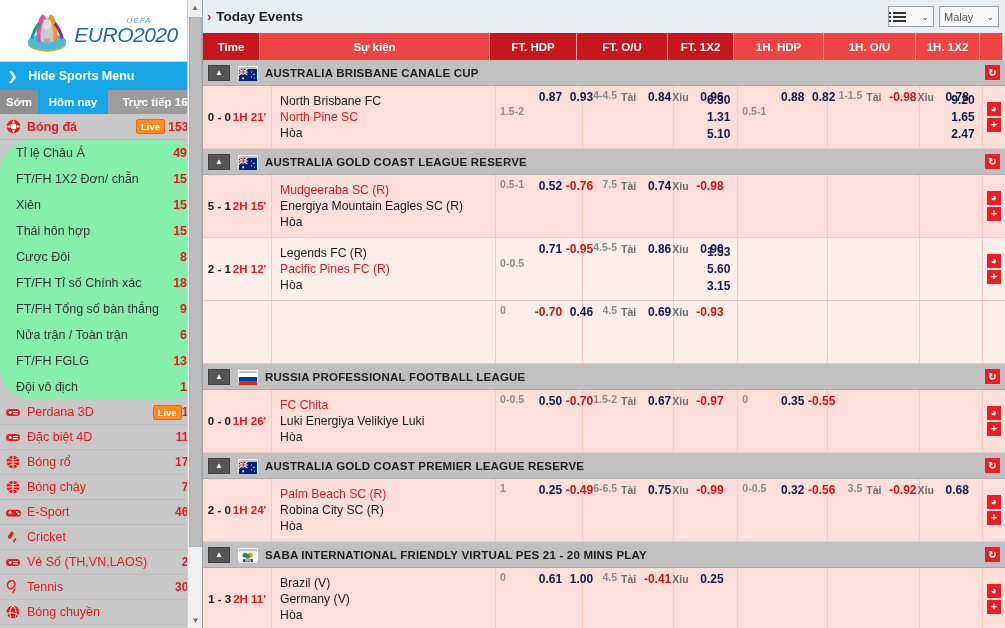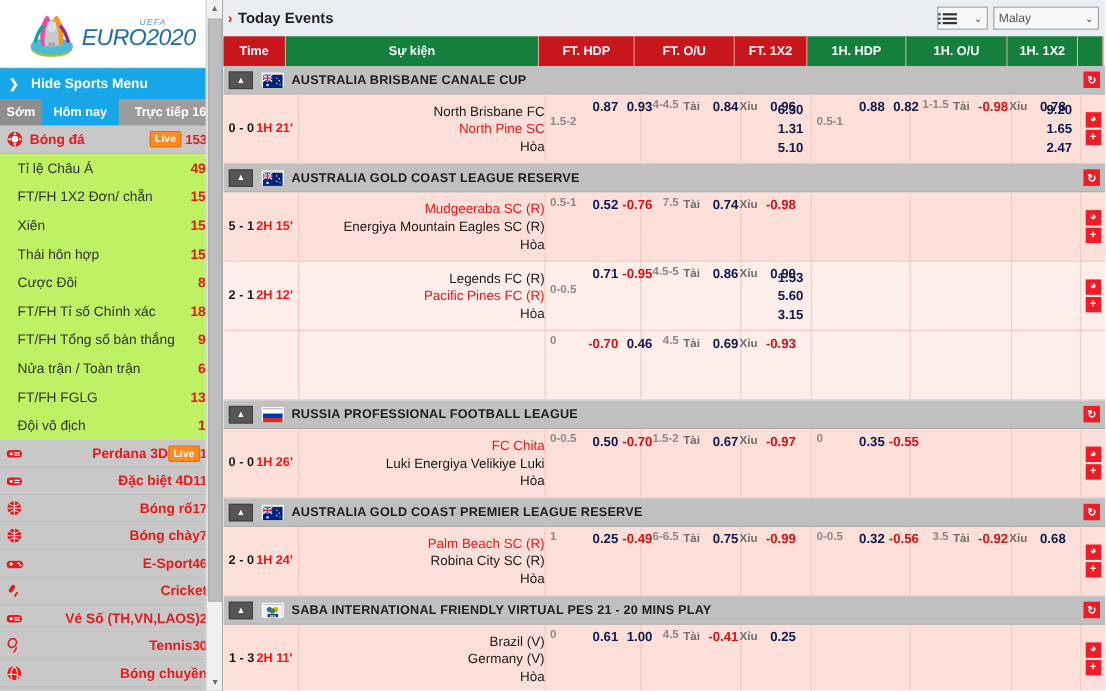--- a/index.html
+++ b/index.html
@@ -73,36 +73,36 @@
   .sport-head .s-name {
     flex: 1; color: #e8191b; font-size: 12.5px; font-weight: bold;
   }
   .live-badge {
     background: #ff8a1f; color: #fff; font-size: 9.5px; font-weight: bold;
     padding: 1px 4px; border-radius: 2px; margin-right: 0;
     border: 1px solid #e07000;
   }
   .sport-head .s-cnt { color: #e8191b; font-size: 12px; font-weight: bold; min-width: 30px; text-align: right; }
 
-  .submenu { background: #bef264; }
+  .submenu { background: #86efac; border-radius: 32px; }
   .sub-item {
     height: 26px; display: flex; align-items: center;
     padding: 0 8px 0 16px; font-size: 12.5px; color: #333;
     cursor: pointer;
   }
   .sub-item .lbl { flex: 1; }
   .sub-item .cnt { color: #e8191b; font-weight: bold; }
 
   .sport-row {
     height: 25px; display: flex; align-items: center;
     padding: 0 7px 0 6px; background: #c8c8c8; cursor: pointer;
     border-bottom: 1px solid #bdbdbd;
   }
   .sport-row .s-ico { width: 16px; margin-right: 5px; display:flex; align-items:center; }
-  .sport-row .s-name { flex: 1; color: #e8191b; font-size: 12.5px; font-weight: bold; text-align: right; }
+  .sport-row .s-name { flex: 1; color: #e8191b; font-size: 12.5px; font-weight: normal; }
   .sport-row .s-cnt { color: #e8191b; font-size: 12px; font-weight: bold; }
 
   .sb-vscroll {
     position: absolute; top: 0; right: 0; width: 15px; height: 628px;
     background: #f0f0f0; border-left: 1px solid #d0d0d0;
   }
   .sb-arrow { height: 15px; display:flex; align-items:center; justify-content:center; font-size:8px; color:#707070; }
   .sb-thumb {
     position: absolute; left: 1px; width: 13px; top: 17px; height: 530px;
     background: #bdbdbd; border: 1px solid #b0b0b0;
@@ -119,21 +119,21 @@
     padding: 0 6px 0 4px; background: #e9eef2;
   }
   .topbar .chev { color:#e8191b; font-size:13px; font-weight:bold; margin-right:5px;}
   .topbar .ttl { font-size: 13.5px; font-weight: bold; color: #222; flex: 1; }
   .sel {
     height: 21px; border: 1px solid #9aa0a6; background: #f7f7f7;
     display: flex; align-items: center; justify-content: space-between;
     font-size: 11px; color: #555; padding: 0 4px; cursor: pointer;
   }
   .sel.view { width: 46px; margin-right: 5px; }
-  .sel.lang { width: 96px; }
+  .sel.lang { width: 60px; }
   .sel .caret { font-size: 9px; color: #444; }
   .list-glyph { display:flex; flex-direction:column; gap:2px; }
   .list-glyph i { display:block; width:13px; height:2px; background:#333; position:relative; }
   .list-glyph i:before { content:''; position:absolute; left:-4px; top:0; width:2px; height:2px; background:#333; }
 
   
   .thead { display: flex; height: 27px; }
   .th {
     color: #fff; font-size: 11.5px; font-weight: bold;
     display: flex; align-items: center; justify-content: center;
@@ -142,21 +142,21 @@
   .c-time { width: 57px; }
   .c-event { width: 230px; }
   .c-fthdp { width: 87px; }
   .c-ftou  { width: 91px; }
   .c-ft1x2 { width: 66px; }
   .c-1hhdp { width: 90px; }
   .c-1hou  { width: 92px; }
   .c-1h1x2 { width: 64px; }
   .c-act   { width: 23px; }
   .th.dark { background: #c8171c; }
-  .th.bright { background: #15803d; }
+  .th.bright { background: #ef4444; }
 
   .tbody { height: 568px; overflow: hidden; background: #fff; }
 
   .league {
     height: 26px; display: flex; align-items: center;
     background: #c0c0c0; border-bottom: 1px solid #aaa;
     padding-left: 5px;
   }
   .collapse-btn {
     width: 22px; height: 16px; background: #555;
@@ -177,21 +177,21 @@
   .match.lt { background: #fdeeea; }
 
   .cell { border-right: 1px solid #f3c9c2; padding: 3px 0; }
   .cell.time {
     width: 71px; display: flex; flex-direction: row;
     align-items: center; justify-content: center; gap: 2px;
   }
   .score { font-size: 11.5px; font-weight: bold; color: #1a1a1a; }
   .minute { font-size: 11.5px; font-weight: bold; color: #e8191b; }
 
-  .cell.event { width: 230px; padding-left: 8px; display:flex; flex-direction:column; justify-content:center; gap:1px;text-align:right;}
+  .cell.event { width: 230px; padding-left: 8px; display:flex; flex-direction:column; justify-content:center; gap:1px;}
   .team { font-size: 12.2px; line-height: 15px; color: #1a1a1a; cursor:pointer;}
   .team.red { color: #e8191b; }
   .draw { font-size: 12.2px; line-height: 15px; color: #1a1a1a; }
 
   .odds { display: flex; align-items: flex-start; padding: 3px 5px 3px 4px; }
   .odds .hdp-lbl {
     font-size: 10.5px; color: #8a8a8a; font-weight: bold;
     width: 32px; flex-shrink: 0;
   }
   .odds .hdp-lbl.r2 { padding-top: 16px; }

